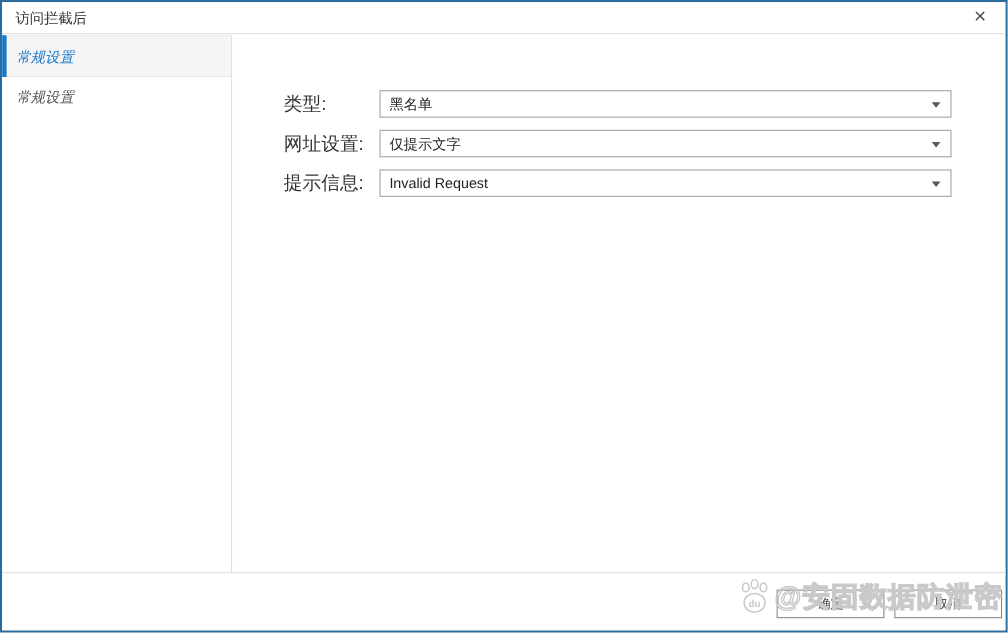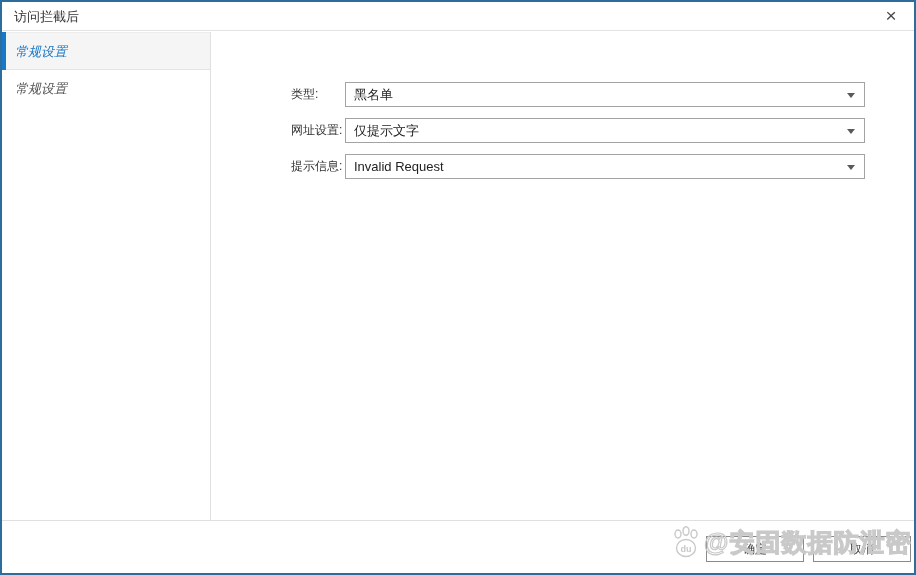--- a/index.html
+++ b/index.html
@@ -72,21 +72,21 @@
     position: absolute; left: 46px; right: 49px;
     height: 25px;
   }
   .form-row.r0 { top: 50px; }
   .form-row.r1 { top: 86px; }
   .form-row.r2 { top: 122px; }
   .form-label {
     position: absolute; left: 0; top: 0;
     width: 86px;
     line-height: 25px;
-    font-size: 12px; color: #333; margin-left: 33px;
+    font-size: 17px; color: #333;
   }
   .combo {
     position: absolute; left: 87px; right: 0; top: 0;
     height: 25px;
     border: 1px solid #a3a3a3;
     background: #fff;
     cursor: pointer;
   }
   .combo-value {
     position: absolute; left: 8px; top: 0; right: 28px;

